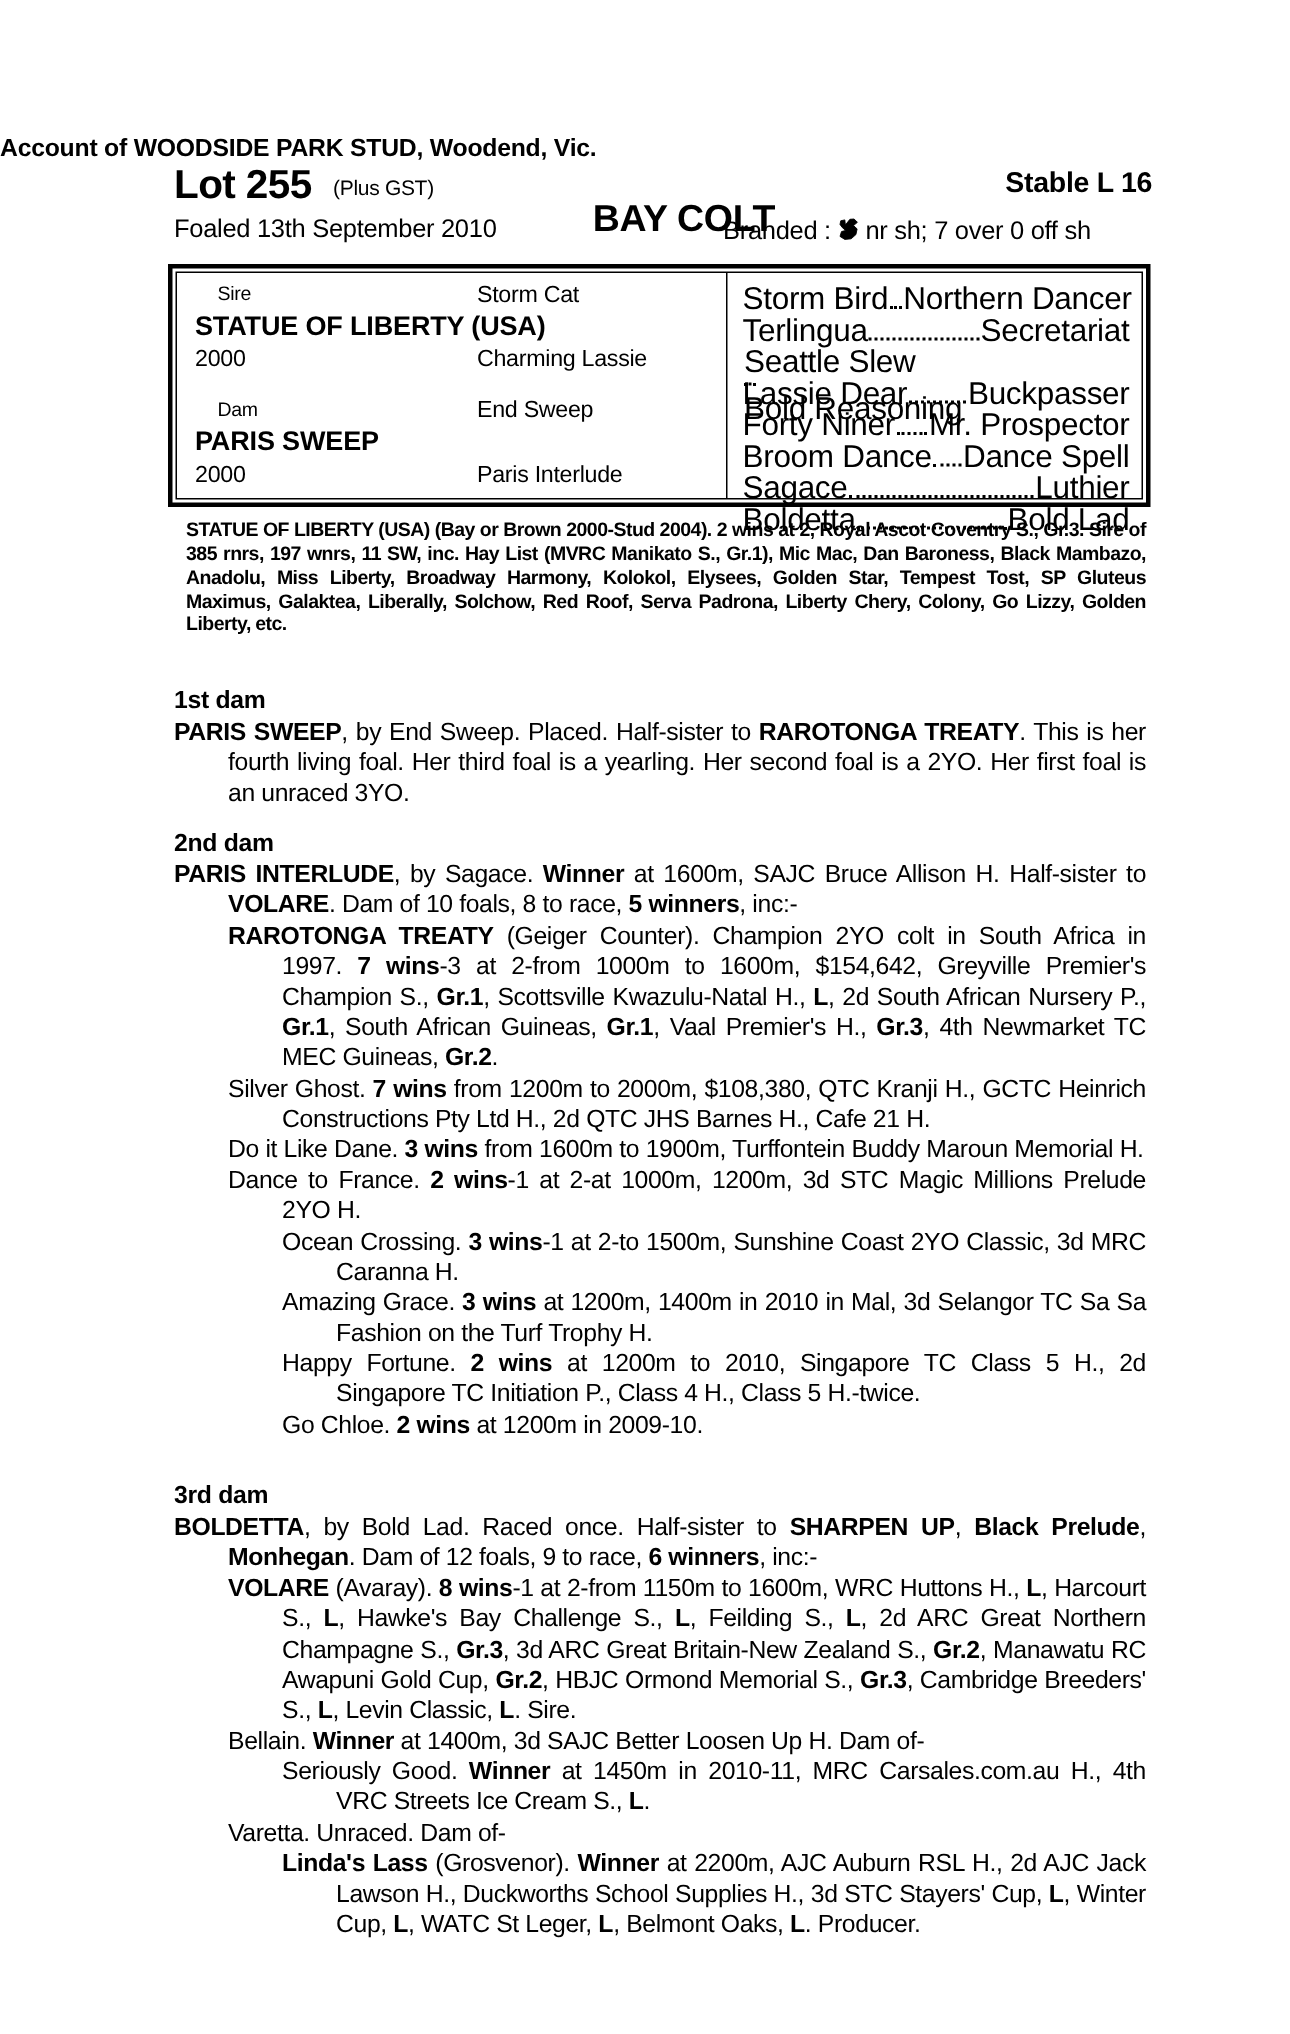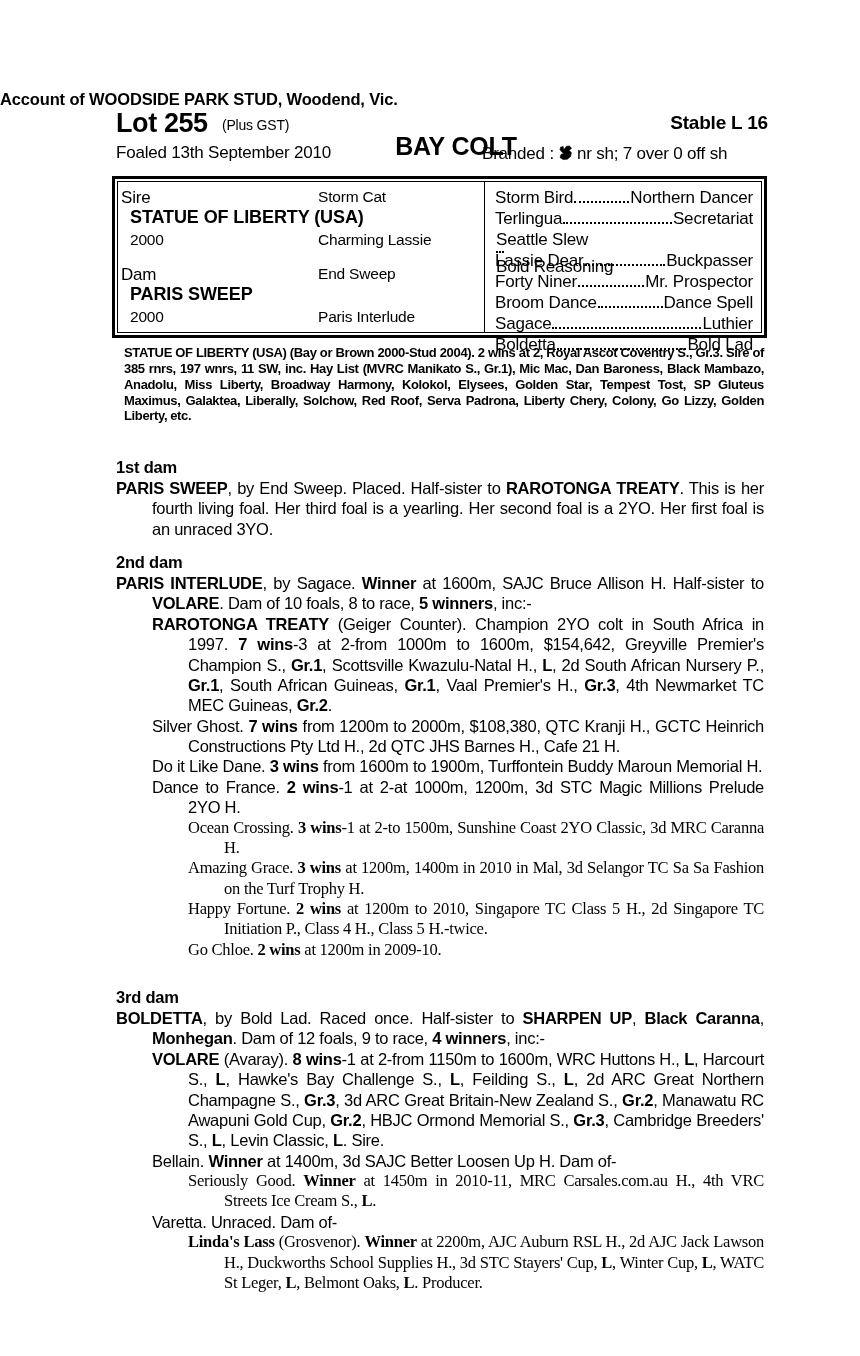--- a/index.html
+++ b/index.html
@@ -134,23 +134,23 @@
   }
   .ped-right {
     position: absolute;
     left: 367px;
     top: 0;
     right: 0;
     height: 100%;
   }
   .ped-label {
     position: absolute;
-    font-size: 17px;
-    letter-spacing: -0.2px;
-    left: 3px;
+    font-size: 13px;
+    letter-spacing: -0.2px;
+    left: 27px;
     white-space: nowrap;
   }
   .ped-name {
     position: absolute;
     font-size: 18px;
     font-weight: bold;
     letter-spacing: -0.1px;
     left: 12px;
     white-space: nowrap;
   }
@@ -164,21 +164,21 @@
     position: absolute;
     font-size: 15.5px;
     letter-spacing: -0.2px;
     left: 200px;
     white-space: nowrap;
   }
   .ped-ggp {
     position: absolute;
     left: 10px;
     right: 8px;
-    font-size: 17px;
+    font-size: 21px;
     letter-spacing: -0.2px;
     display: flex;
     align-items: baseline;
     white-space: nowrap;
   }
   .ped-ggp .lead {
     flex: 1 1 auto;
     border-bottom: 2px dotted #000;
     margin: 0 1px 4px 1px;
     min-width: 8px;
@@ -213,21 +213,21 @@
     margin: 0;
     font-size: 16.5px;
     line-height: 1.235;
     letter-spacing: -0.25px;
     text-align: justify;
     text-align-last: left;
     text-indent: 0;
   }
   p.ln.i1 { padding-left: 36px; text-indent: -36px; }
   p.ln.i2 { padding-left: 72px; text-indent: -36px; }
-  p.ln.i3 { padding-left: 108px; text-indent: -36px; font-family: Liberation Serif, serif; }
+  p.ln.i3 { padding-left: 108px; text-indent: -36px; }
 
   b, strong { font-weight: bold; }
 </style>
 </head>
 <body>
 
 <div class="page">
 
   <div class="account">Account of WOODSIDE PARK STUD, Woodend, Vic.</div>
 
@@ -323,21 +323,21 @@
     <p class="ln i2">Do it Like Dane. <b>3 wins</b> from 1600m to 1900m, Turffontein Buddy Maroun Memorial H.</p>
     <p class="ln i2">Dance to France. <b>2 wins</b>-1 at 2-at 1000m, 1200m, 3d STC Magic Millions Prelude 2YO H.</p>
     <p class="ln i3">Ocean Crossing. <b>3 wins</b>-1 at 2-to 1500m, Sunshine Coast 2YO Classic, 3d MRC Caranna H.</p>
     <p class="ln i3">Amazing Grace. <b>3 wins</b> at 1200m, 1400m in 2010 in Mal, 3d Selangor TC Sa Sa Fashion on the Turf Trophy H.</p>
     <p class="ln i3">Happy Fortune. <b>2 wins</b> at 1200m to 2010, Singapore TC Class 5 H., 2d Singapore TC Initiation P., Class 4 H., Class 5 H.-twice.</p>
     <p class="ln i3">Go Chloe. <b>2 wins</b> at 1200m in 2009-10.</p>
   </div>
 
   <div class="section" style="top:988px;">
     <div class="dam-head">3rd dam</div>
-    <p class="ln i1"><b>BOLDETTA</b>, by Bold Lad. Raced once. Half-sister to <b>SHARPEN UP</b>, <b>Black Caranna</b>, <b>Monhegan</b>. Dam of 12 foals, 9 to race, <b>4 winners</b>, inc:-</p>
+    <p class="ln i1"><b>BOLDETTA</b>, by Bold Lad. Raced once. Half-sister to <b>SHARPEN UP</b>, <b>Black Prelude</b>, <b>Monhegan</b>. Dam of 12 foals, 9 to race, <b>6 winners</b>, inc:-</p>
     <p class="ln i2"><b>VOLARE</b> (Avaray). <b>8 wins</b>-1 at 2-from 1150m to 1600m, WRC Huttons H., <b>L</b>, Harcourt S., <b>L</b>, Hawke's Bay Challenge S., <b>L</b>, Feilding S., <b>L</b>, 2d ARC Great Northern Champagne S., <b>Gr.3</b>, 3d ARC Great Britain-New Zealand S., <b>Gr.2</b>, Manawatu RC Awapuni Gold Cup, <b>Gr.2</b>, HBJC Ormond Memorial S., <b>Gr.3</b>, Cambridge Breeders' S., <b>L</b>, Levin Classic, <b>L</b>. Sire.</p>
     <p class="ln i2">Bellain. <b>Winner</b> at 1400m, 3d SAJC Better Loosen Up H. Dam of-</p>
     <p class="ln i3">Seriously Good. <b>Winner</b> at 1450m in 2010-11, MRC Carsales.com.au H., 4th VRC Streets Ice Cream S., <b>L</b>.</p>
     <p class="ln i2">Varetta. Unraced. Dam of-</p>
     <p class="ln i3"><b>Linda's Lass</b> (Grosvenor). <b>Winner</b> at 2200m, AJC Auburn RSL H., 2d AJC Jack Lawson H., Duckworths School Supplies H., 3d STC Stayers' Cup, <b>L</b>, Winter Cup, <b>L</b>, WATC St Leger, <b>L</b>, Belmont Oaks, <b>L</b>. Producer.</p>
   </div>
 
 </div>
 
 </body></html>

